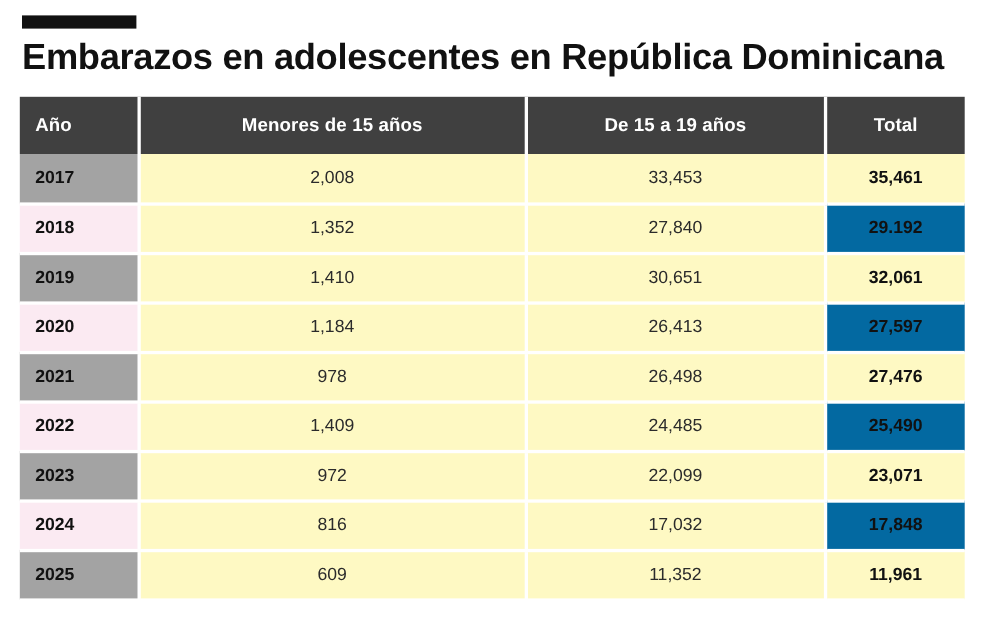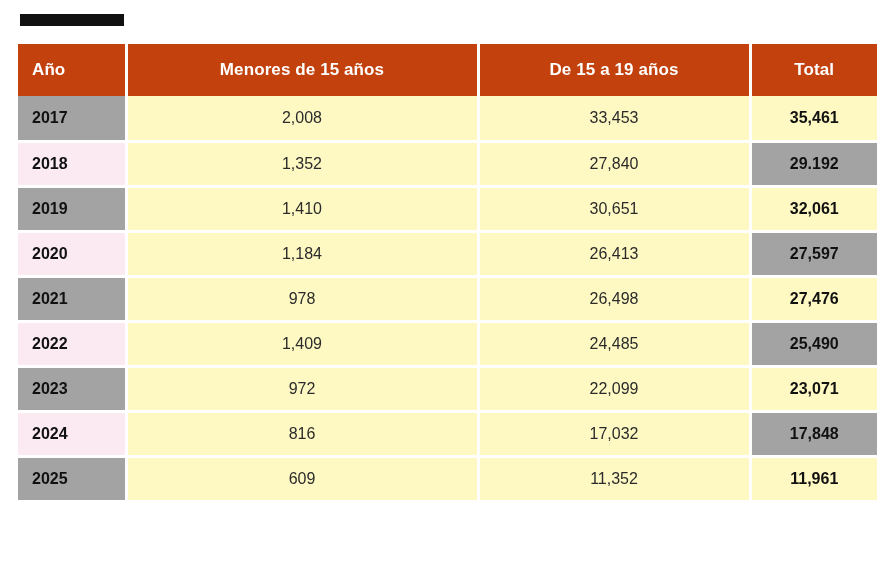--- a/index.html
+++ b/index.html
@@ -41,21 +41,21 @@
     width: 859px;
     border-collapse: collapse;
     table-layout: fixed;
   }
   table.data-table col.c-year  { width: 108px; }
   table.data-table col.c-u15   { width: 352px; }
   table.data-table col.c-1519  { width: 272px; }
   table.data-table col.c-total { width: 127px; }
 
   table.data-table thead th {
-    background: #c2410c;
+    background: #404040;
     color: #ffffff;
     font-size: 17px;
     font-weight: bold;
     height: 46px;
     padding: 16px 14px;
     text-align: center;
     border-right: 3px solid #ffffff;
     box-sizing: border-box;
     letter-spacing: 0.1px;
   }
@@ -85,30 +85,31 @@
     font-size: 16px;
   }
   table.data-table tbody td.cell-total {
     font-weight: bold;
     color: #111111;
   }
   
   table.data-table tbody tr.row-alt td { background: #fef9c3; }
   table.data-table tbody tr.row-base td { background: #fef9c3; }
   table.data-table tbody tr.row-base td.cell-year { background: #fbeaf2; margin-left: 36px; }
-  table.data-table tbody tr.row-base td.cell-total { background: #a3a3a3; margin-top: 44px; }
+  table.data-table tbody tr.row-base td.cell-total { background: #0369a1; margin-top: 44px; }
   table.data-table tbody tr.row-alt td.cell-year { background: #a3a3a3; }
 </style>
 </head>
 <body>
 
 <div class="page">
 
   <div class="accent-rule"></div>
 
+  <h1 class="title">Embarazos en adolescentes en República Dominicana</h1>
 
   <table class="data-table">
     <colgroup>
       <col class="c-year">
       <col class="c-u15">
       <col class="c-1519">
       <col class="c-total">
     </colgroup>
     <thead>
       <tr>

